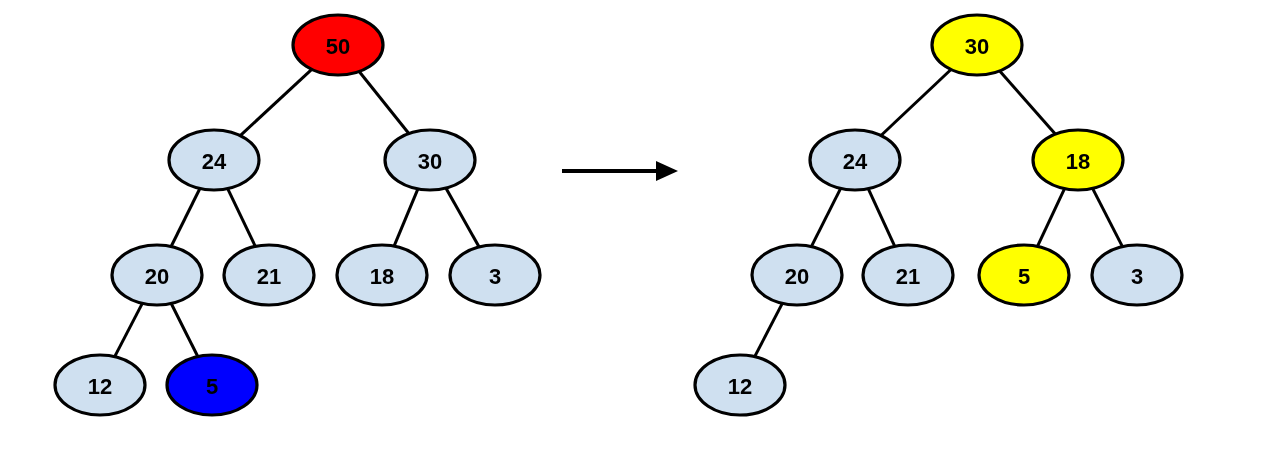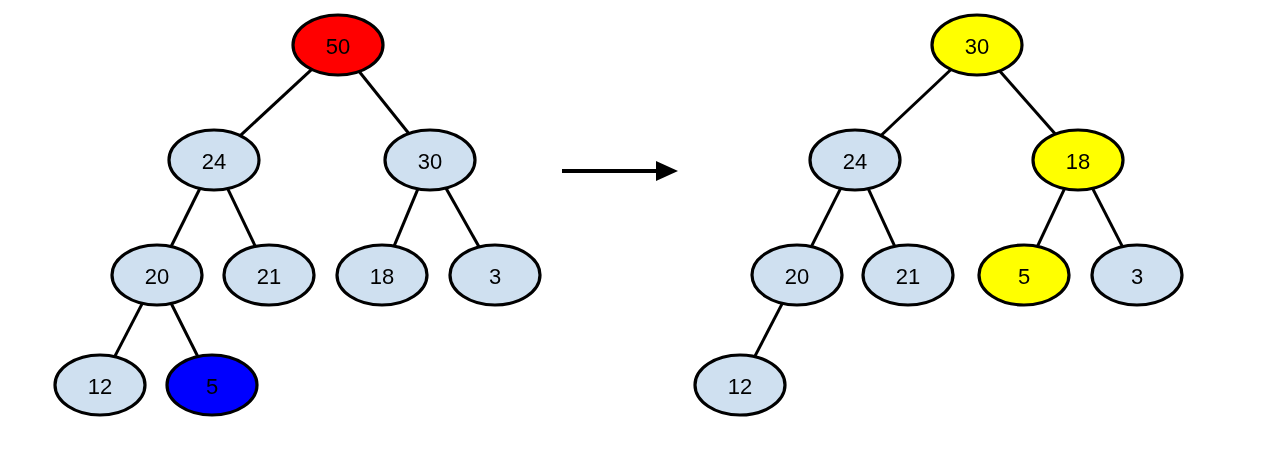--- a/index.html
+++ b/index.html
@@ -11,20 +11,21 @@
   body {
     width: 1287px;
     height: 451px;
     font-family: "Liberation Sans", sans-serif;
     overflow: hidden;
   }
   #diagram-root {
     position: relative;
     width: 1287px;
     height: 451px;
+    font-weight: bold;
   }
   svg#diagram-svg {
     display: block;
     width: 1287px;
     height: 451px;
   }
   .tree-edge {
     stroke: #000000;
     stroke-width: 3;
     fill: none;

